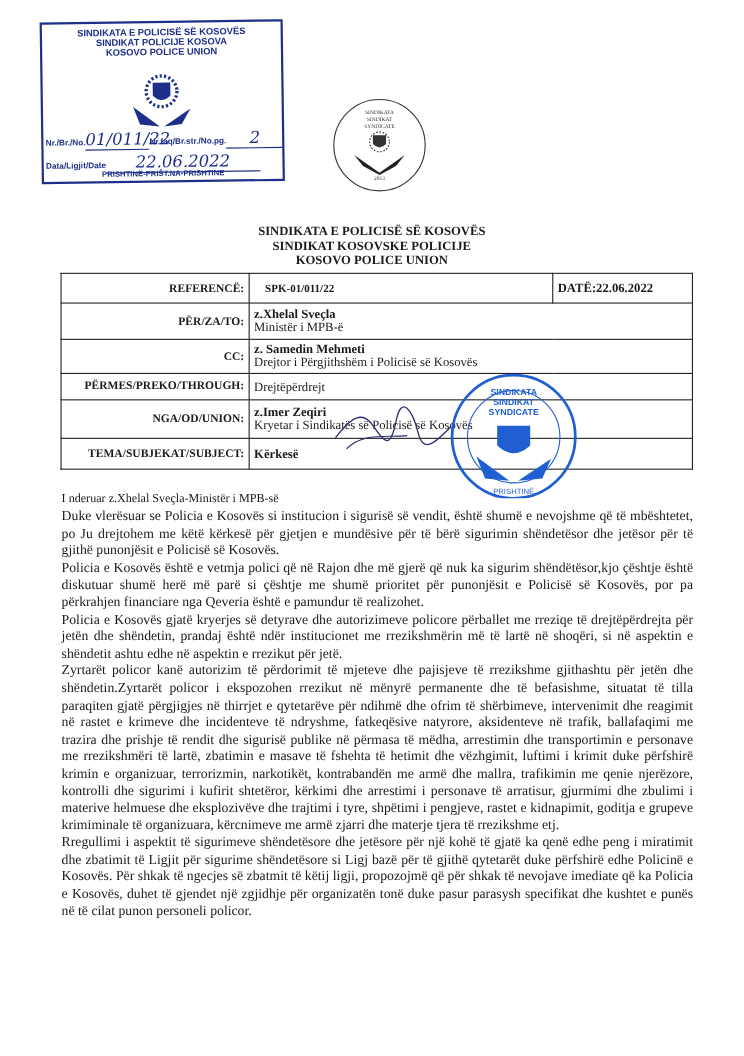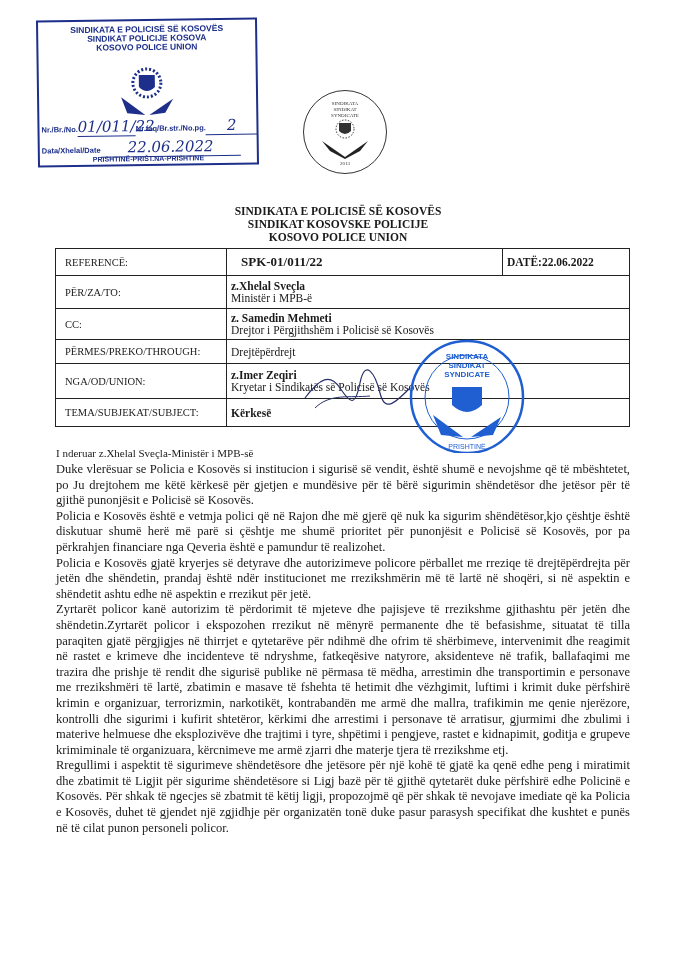--- a/index.html
+++ b/index.html
@@ -21,21 +21,21 @@
   .emblem { position:absolute; left:303px; top:90px; width:82px; height:82px; border-radius:50%;
             border:1.5px solid #333; background:#fff; }
   .emblem .t { position:absolute; left:0; right:0; text-align:center; font-size:5px; color:#333; line-height:6px; }
 
   
   .letterhead { position:absolute; left:0; right:0; top:205px; text-align:center; font-weight:bold; font-size:11.5px; line-height:13px; }
 
   
   .info { position:absolute; left:55px; top:248px; width:575px; border-collapse:collapse; font-size:11.5px; }
   .info td { border:1px solid #222; padding:1px 4px; vertical-align:middle; }
-  .info .lbl { width:157px; font-weight:normal; font-size:10.5px; padding-left:9px; }
+  .info .lbl { width:157px; font-weight:bold; font-size:10.5px; padding-left:9px;text-align:right; }
   .info .v b { font-weight:bold; }
   .info .date { width:118px; font-weight:bold;margin-left:16px; }
 
   
   .blue-stamp { position:absolute; left:397px; top:335px; width:140px; height:118px; }
 
   .salutation { position:absolute; left:56px; top:447px; font-size:11px; }
 
   .body { position:absolute; left:56px; top:462px; width:574px; font-size:12.5px; line-height:15.6px; text-align:justify; }
   .body p { margin:0; }
@@ -52,21 +52,21 @@
   <svg class="logo" viewBox="0 0 60 60">
     <circle cx="30" cy="22" r="14" fill="none" stroke="#1d2f8a" stroke-width="3" stroke-dasharray="2 2"></circle>
     <path d="M22 14 h16 v12 q-8 8 -16 0 z" fill="#1d2f8a"></path>
     <path d="M4 36 L28 54 L10 52 Z" fill="#1d2f8a"></path>
     <path d="M56 38 L32 54 L48 52 Z" fill="#1d2f8a"></path>
   </svg>
   <div class="row" style="top:96px;">
     <span>Nr./Br./No.</span><span class="hand line" style="width:58px;">01/011/22</span><span>Nr.faq/Br.str./No.pg.</span><span class="hand line" style="width:52px;text-align:center;">2</span>
   </div>
   <div class="row" style="top:117px;">
-    <span>Data/Xhelal/Date</span><span class="hand line" style="width:140px;text-align:center;">22.06.2022</span>
+    <span>Data/Ligjit/Date</span><span class="hand line" style="width:140px;text-align:center;">22.06.2022</span>
   </div>
   <div class="foot">PRISHTINË-PRIŠT.NA-PRISHTINE</div>
 </div>
 
 <div class="emblem">
   <div class="t" style="top:10px;">SINDIKATA</div>
   <div class="t" style="top:16px;">SINDIKAT</div>
   <div class="t" style="top:22px;">SYNDICATE</div>
   <svg style="position:absolute;left:16px;top:28px;" width="50" height="42" viewBox="0 0 50 42">
     <circle cx="25" cy="10" r="9" fill="none" stroke="#333" stroke-width="1" stroke-dasharray="1.5 1.5"></circle>
@@ -79,21 +79,21 @@
 <div class="letterhead">
   <div>SINDIKATA E POLICISË SË KOSOVËS</div>
   <div>SINDIKAT KOSOVSKE POLICIJE</div>
   <div>KOSOVO POLICE UNION</div>
 </div>
 
 <table class="info">
   <tbody>
       <tr style="height:27px;">
     <td class="lbl">REFERENCË:</td>
-    <td style="font-weight:bold;font-size:13px;padding-left:14px;">SPK-01/011/22</td>
+    <td style="font-weight:bold;font-size:10px;padding-left:14px;">SPK-01/011/22</td>
     <td class="date">DATË:22.06.2022</td>
   </tr>
   <tr style="height:33px;">
     <td class="lbl">PËR/ZA/TO:</td>
     <td colspan="2" class="v">
       <b>z.Xhelal Sveçla</b><br>
       <span>Ministër i MPB-ë</span>
     </td>
   </tr>
   <tr style="height:31px;">

